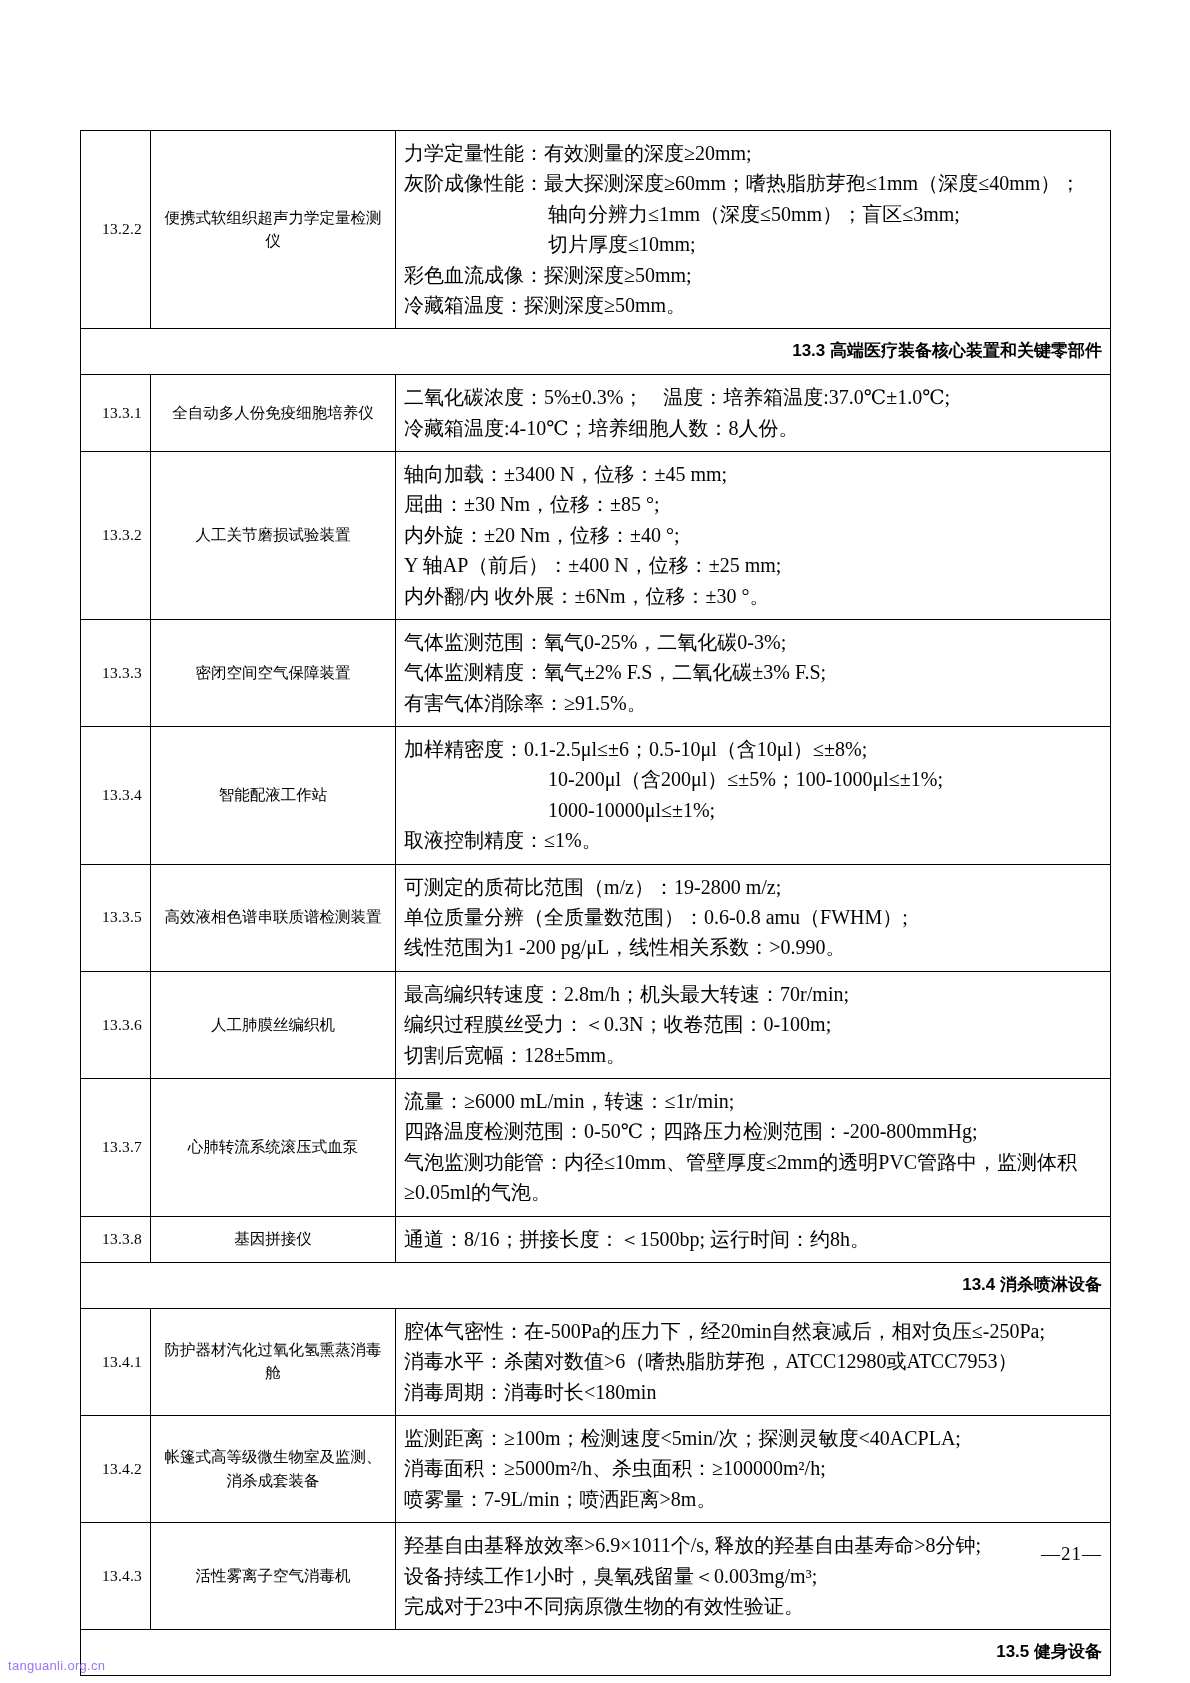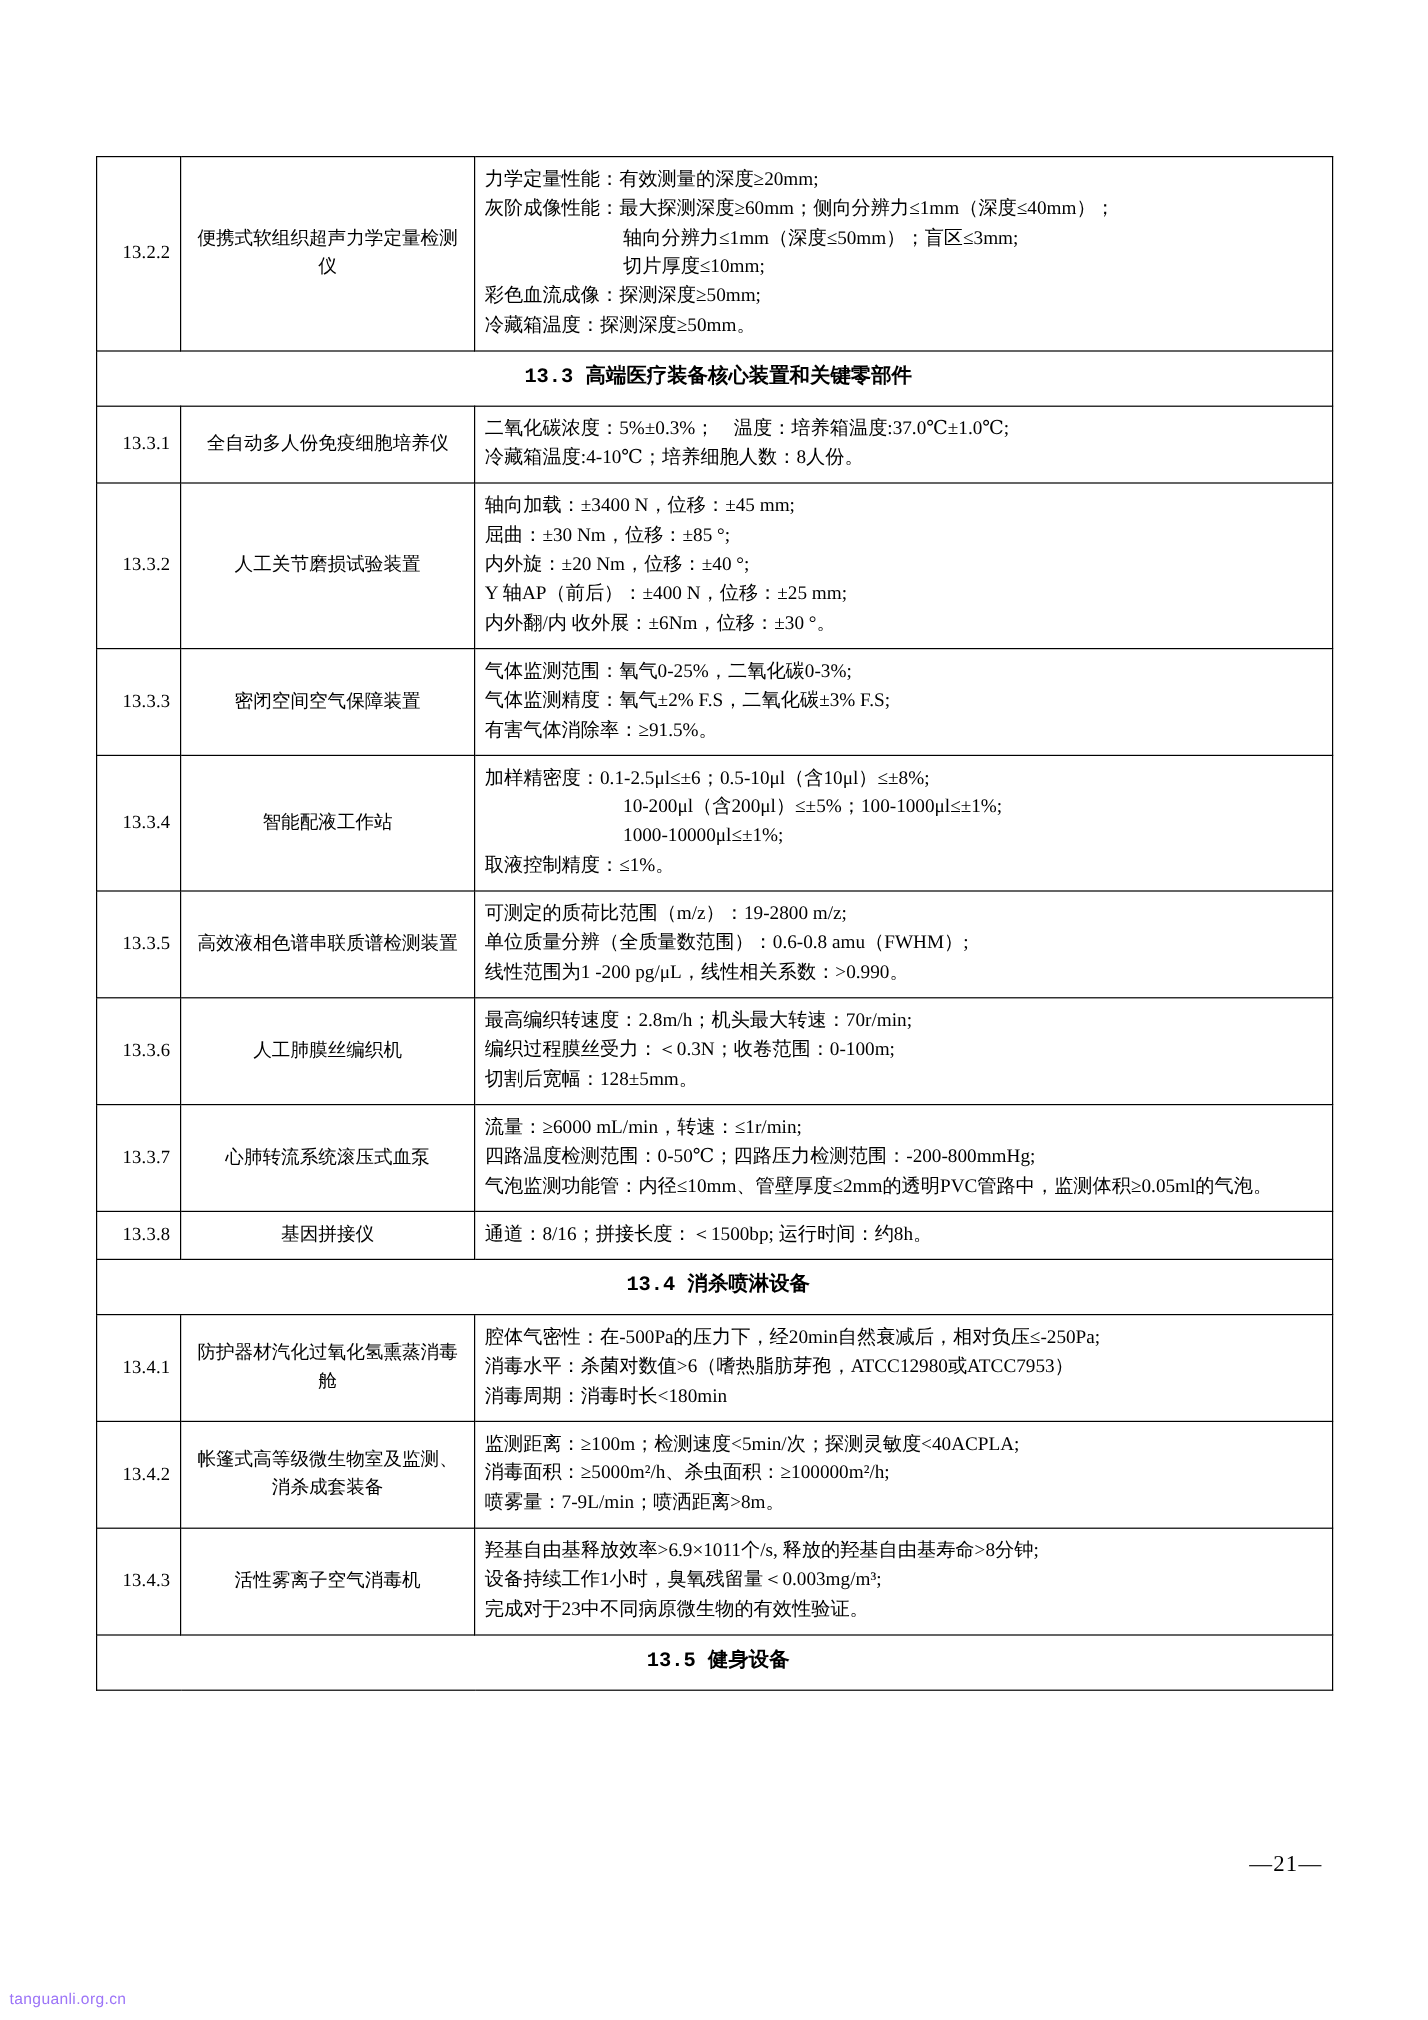--- a/index.html
+++ b/index.html
@@ -47,28 +47,28 @@
     letter-spacing: 0.2px;
   }
   td.name {
     text-align: center;
     vertical-align: middle;
     font-size: 15.5px;
   }
   td.spec {
     text-align: left;
     vertical-align: middle;
-    font-size: 16px;
+    font-size: 20px;
   }
   td.section {
     font-weight: bold;
     font-size: 17px;
     padding: 9px 8px 10px 14px;
-    text-align: center;
-    font-family: Liberation Mono, monospace;
+    text-align: right;
+    font-family: Liberation Sans, sans-serif;
   }
   .spec-line {
     white-space: pre-wrap;
     word-break: break-word;
   }
   .indent-1 { padding-left: 7.2em; text-indent: 0; }
   .indent-2 { padding-left: 7.2em; text-indent: 0; }
 
   .page-number {
     position: absolute;
@@ -99,21 +99,21 @@
       <col class="c-code">
       <col class="c-name">
       <col class="c-spec">
     </colgroup>
     <tbody id="table-body">
         <tr>
           <td class="code">13.2.2</td>
           <td class="name">便携式软组织超声力学定量检测仪</td>
           <td class="spec">
             <div class="spec-line">力学定量性能：有效测量的深度≥20mm;</div>
-            <div class="spec-line">灰阶成像性能：最大探测深度≥60mm；侧向分辨力≤1mm（深度≤40mm）；</div>
+            <div class="spec-line">灰阶成像性能：最大探测深度≥60mm；嗜热脂肪芽孢≤1mm（深度≤40mm）；</div>
             <div class="spec-line indent-1">轴向分辨力≤1mm（深度≤50mm）；盲区≤3mm;</div>
             <div class="spec-line indent-1">切片厚度≤10mm;</div>
             <div class="spec-line">彩色血流成像：探测深度≥50mm;</div>
             <div class="spec-line">冷藏箱温度：探测深度≥50mm。</div>
           </td>
         </tr>
         <tr>
           <td class="section" colspan="3">13.3 高端医疗装备核心装置和关键零部件</td>
         </tr>
         <tr>

